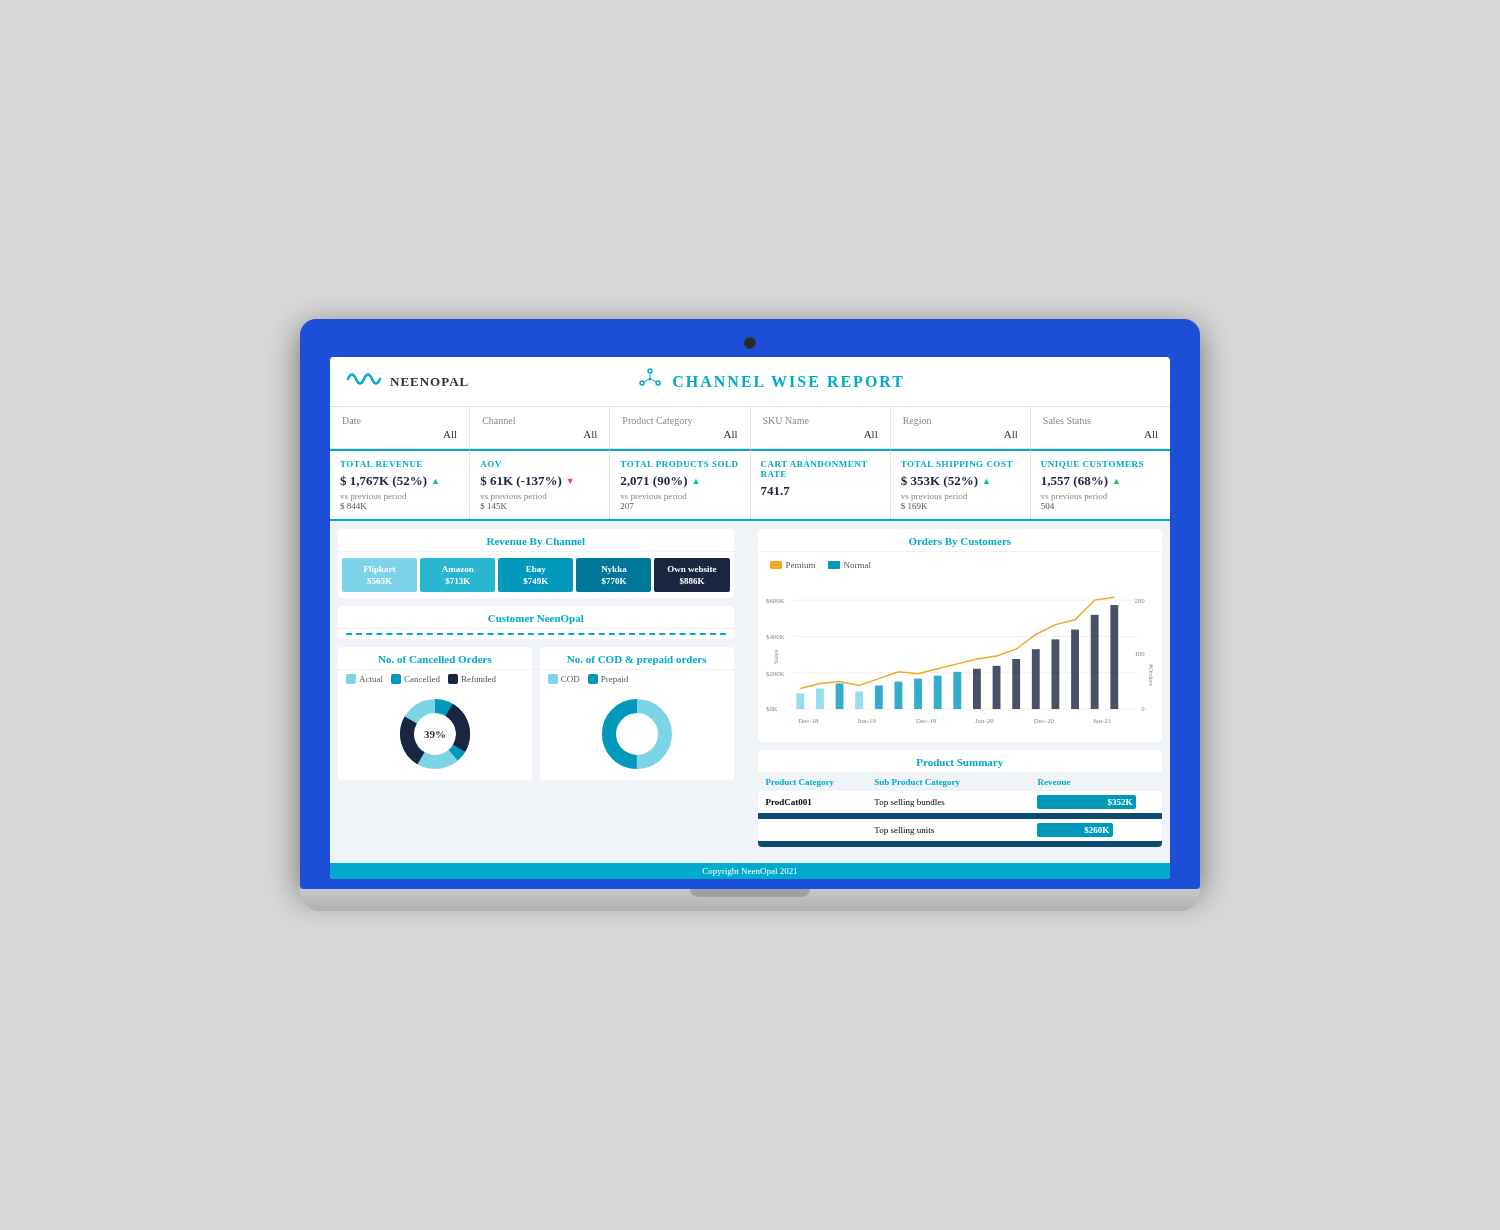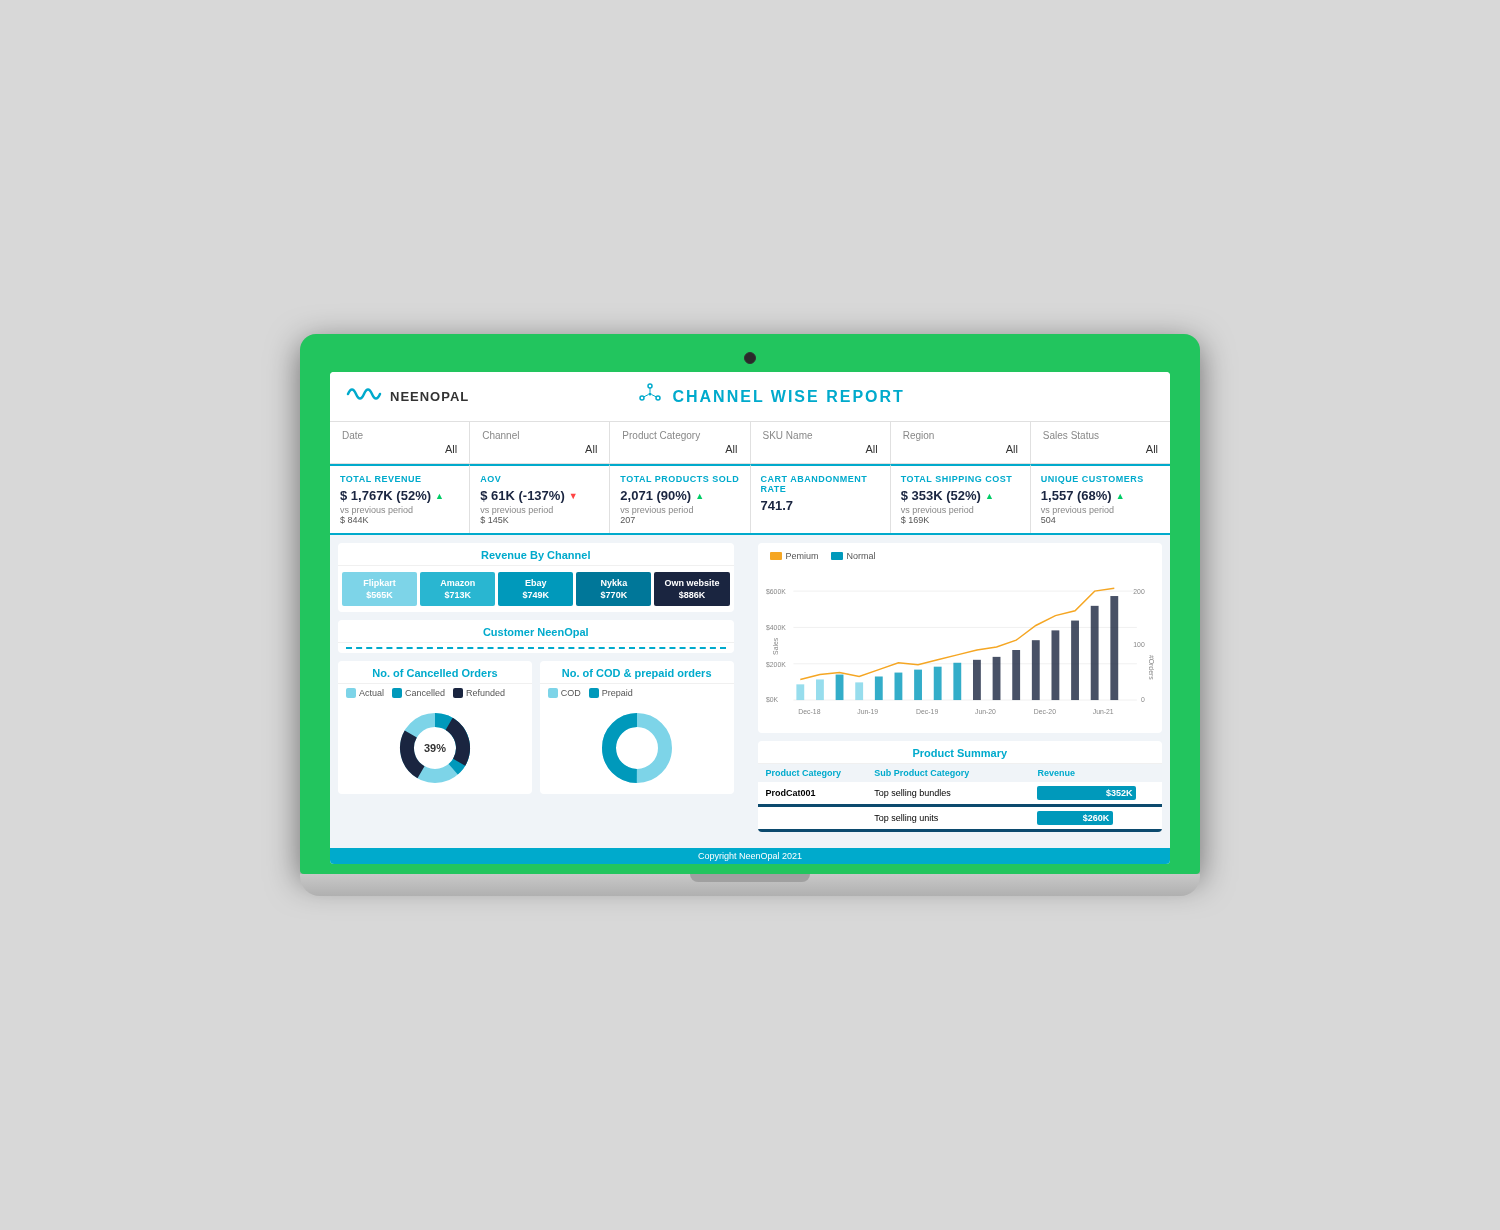--- a/index.html
+++ b/index.html
@@ -11,25 +11,26 @@
       min-height: 100vh;
       font-family: Arial, sans-serif;
     }
 
     .laptop-outer {
       width: 900px;
       position: relative;
     }
 
     .laptop-screen-bezel {
-      background: #22c55e;
+      background: #1d4ed8;
       border-radius: 16px 16px 4px 4px;
       padding: 18px 30px 10px 30px;
       box-shadow: 0 8px 32px rgba(0,0,0,0.5);
       position: relative;
+      font-family: Liberation Serif, serif;
     }
 
     .laptop-screen-bezel::before {
       content: '';
       display: block;
       width: 10px;
       height: 10px;
       background: #2a2a2a;
       border-radius: 50%;
       margin: 0 auto 8px auto;
@@ -346,21 +347,21 @@
     }
 
     .table-col1 { flex: 0 0 28%; }
     .table-col2 { flex: 0 0 42%; }
     .table-col3 { flex: 0 0 30%; }
 
     .table-row {
       display: flex;
       align-items: center;
       padding: 4px 8px;
-      border-bottom: 3px solid #0c4a6e;
+      border-bottom: 6px solid #0c4a6e;
       font-size: 9px;
     }
 
     .table-row .rev-bar {
       height: 14px;
       border-radius: 2px;
       display: flex;
       align-items: center;
       justify-content: flex-end;
       padding-right: 4px;
@@ -571,20 +572,21 @@
                   </svg>
                 </div>
               </div>
             </div>
 
           </div>
 
           <div class="right-panel">
 
             <div class="section-card">
+              <div class="section-title">Orders By Customers</div>
               <div style="display:flex; gap:12px; padding: 8px 12px; font-size:9px; color:#555;">
                 <div style="display:flex;align-items:center;gap:4px;">
                   <span style="background:#f5a623;width:12px;height:8px;display:inline-block;border-radius:1px;"></span>
                   <span>Pemium</span>
                 </div>
                 <div style="display:flex;align-items:center;gap:4px;">
                   <span style="background:#0099bb;width:12px;height:8px;display:inline-block;border-radius:1px;"></span>
                   <span>Normal</span>
                 </div>
               </div>

